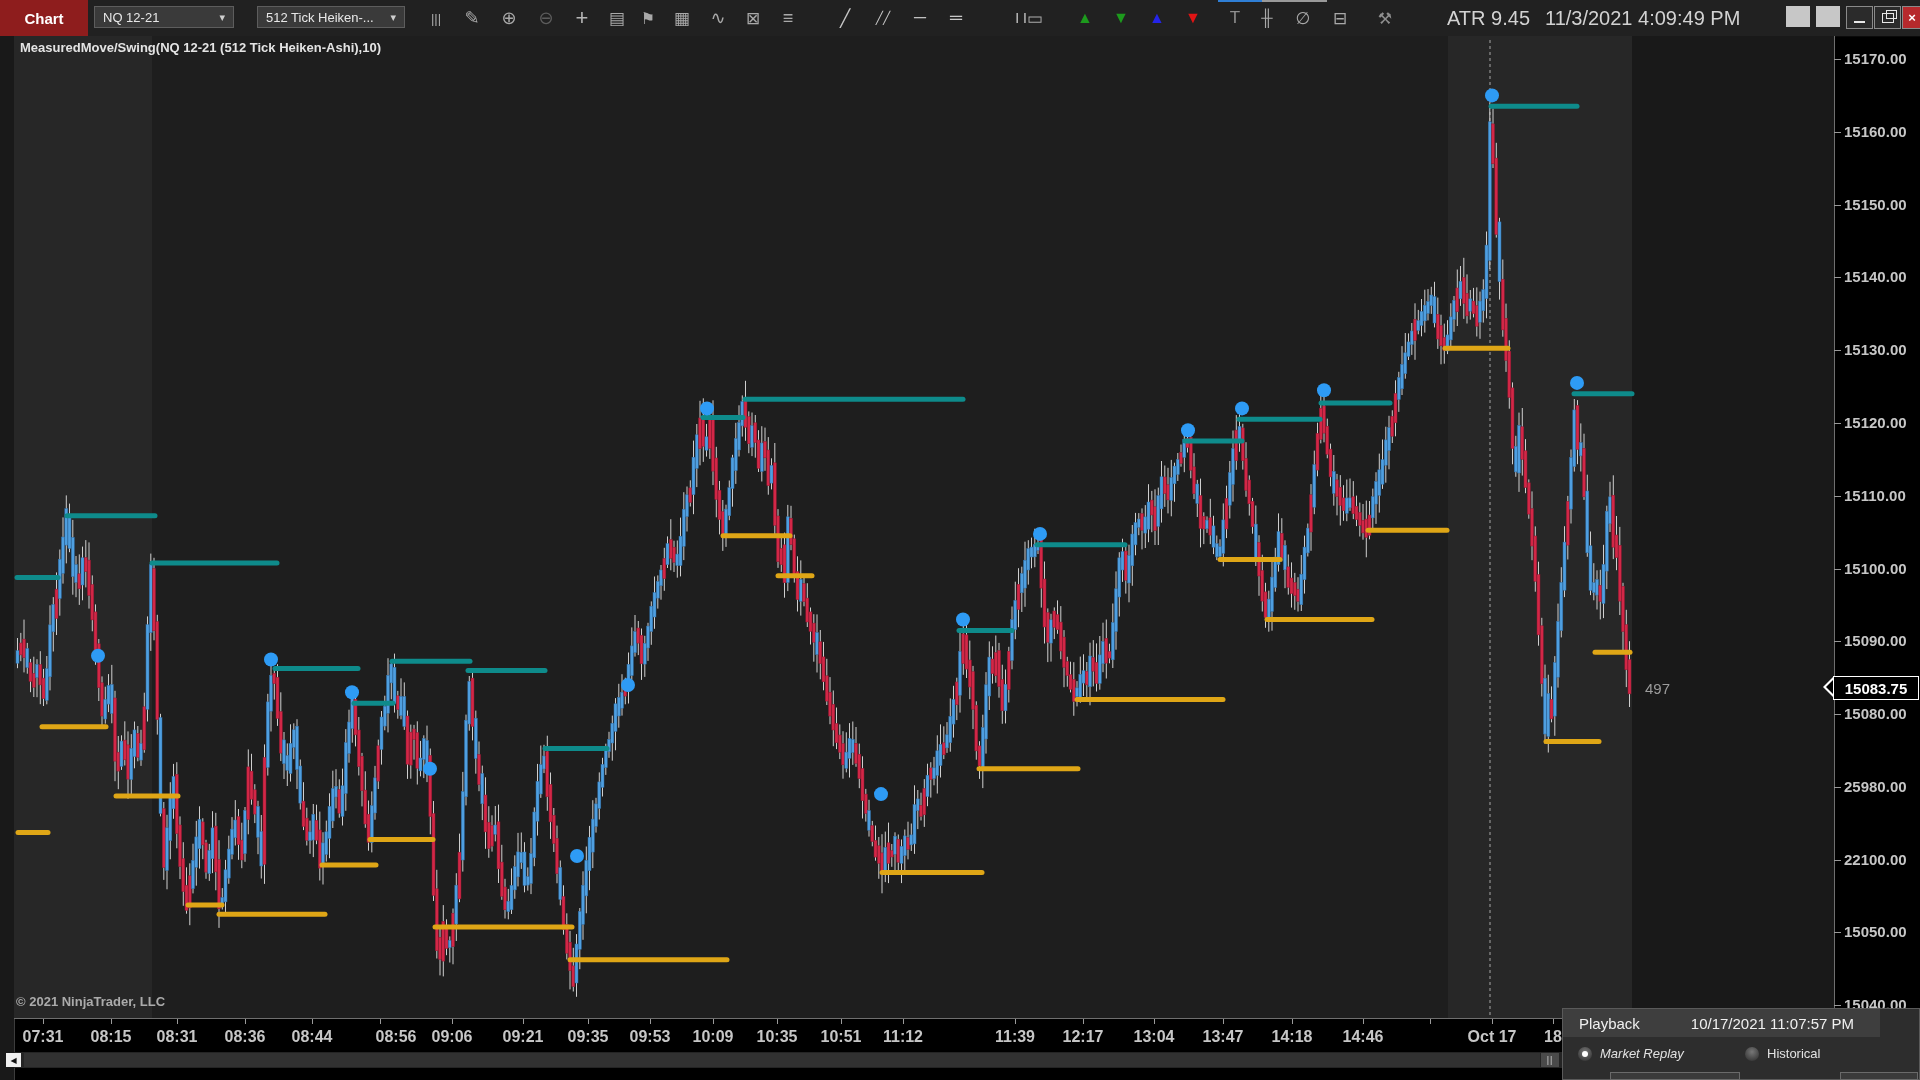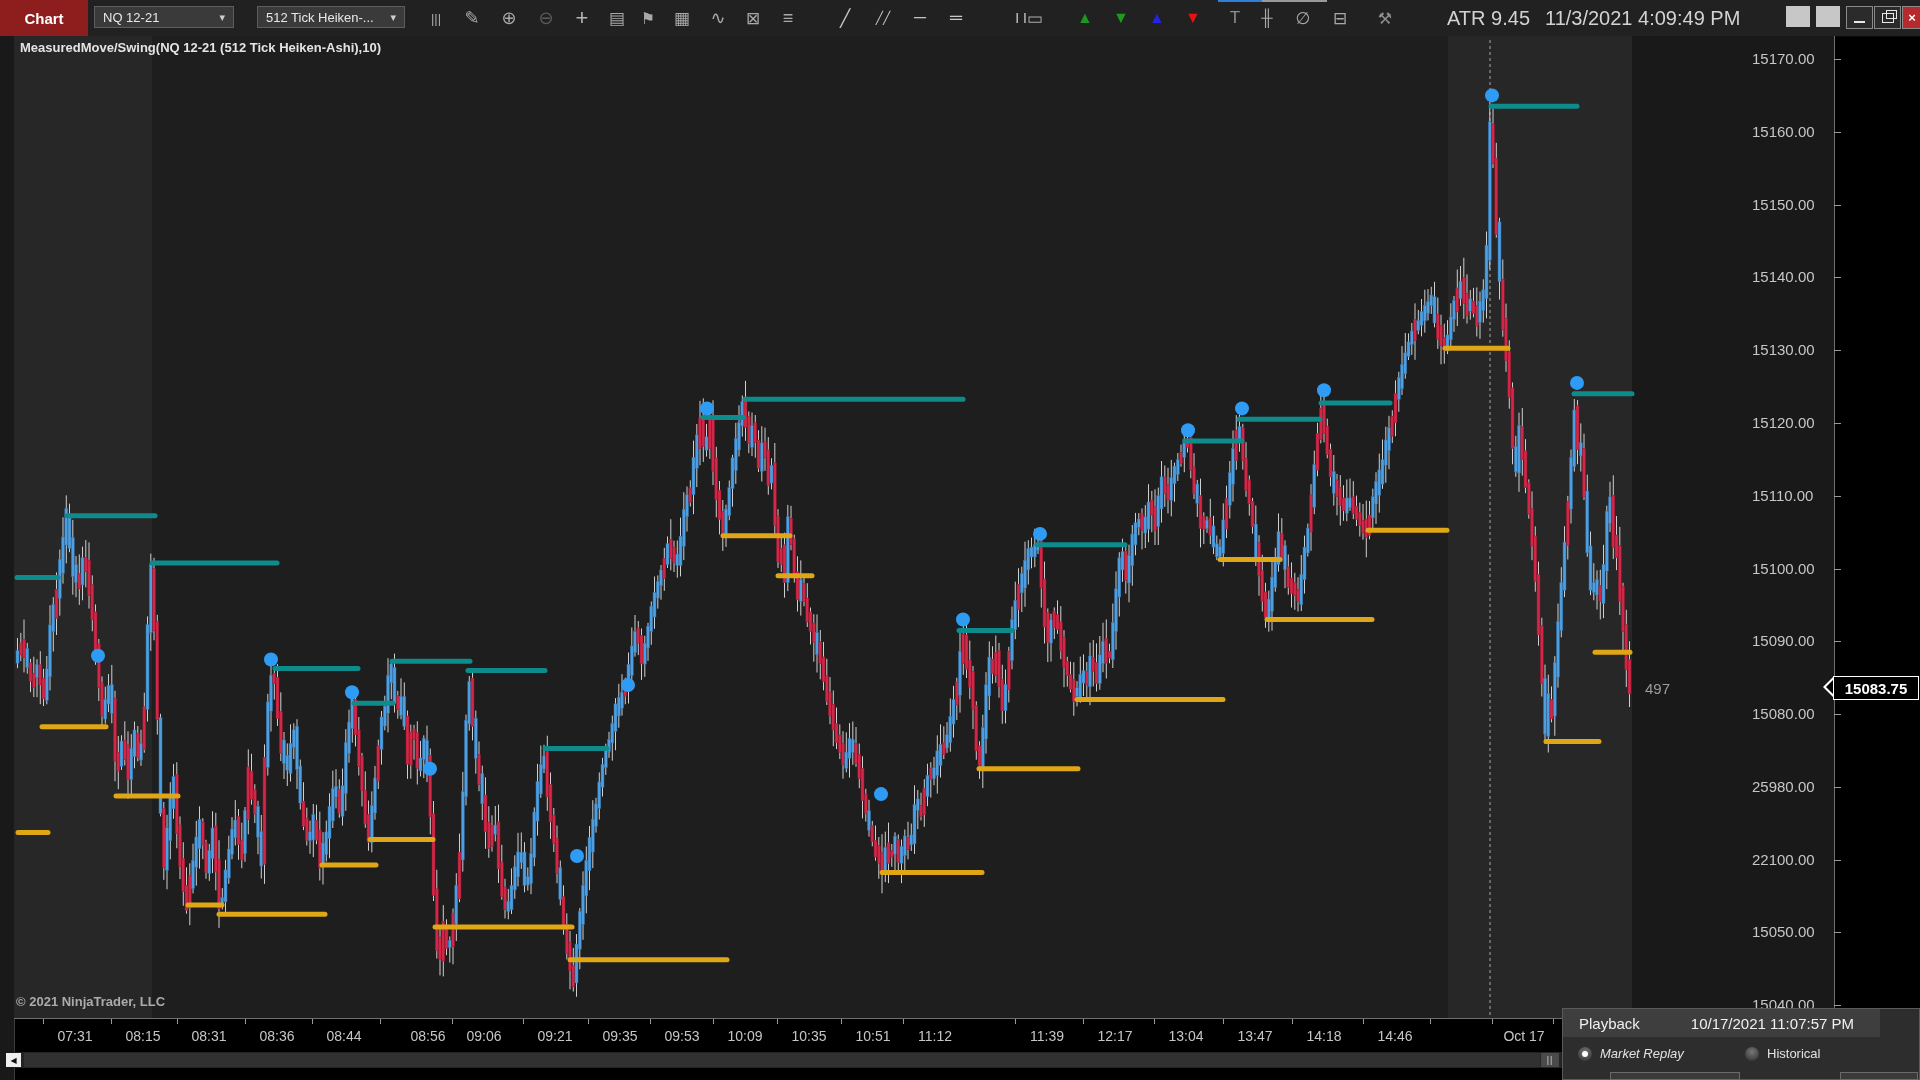--- a/index.html
+++ b/index.html
@@ -23,31 +23,31 @@
   #accent-line-blue{left:1218px;top:0;width:44px;height:2px;background:#2f7fd6;}
   #accent-line-gray{left:1262px;top:0;width:65px;height:2px;background:#9a9a9a;}
   
   #left-strip{left:0;top:36px;width:14px;height:1044px;background:#191919;border-right:1px solid #3c3c3c;}
   #chart-svg{left:0;top:36px;}
   #indicator-label{left:20px;top:40px;color:#e4e4e4;font-size:13px;font-weight:700;}
   #copyright{left:16px;top:994px;color:#ababab;font-size:13px;font-weight:700;}
   #count-label{left:1645px;top:680px;color:#9c9c9c;font-size:15px;}
   
   #price-axis-line{left:1834px;top:36px;width:1px;height:982px;background:#6f6f6f;}
-  .price-label{left:1752px;color:#c6c6c6;font-size:15px;font-weight:400;white-space:nowrap;}
+  .price-label{left:1844px;color:#c6c6c6;font-size:15px;font-weight:700;white-space:nowrap;}
   .price-tick{left:1834px;width:7px;height:1px;background:#9a9a9a;}
   #last-price-box{left:1833px;top:676px;width:84px;height:22px;background:#000;border:1px solid #fff;
                   color:#fff;font-size:15px;font-weight:700;display:flex;align-items:center;justify-content:center;}
   #last-price-arrow{left:1823px;top:676px;width:0;height:0;border-top:11px solid transparent;
                     border-bottom:11px solid transparent;border-right:11px solid #fff;}
   #last-price-arrow-in{left:1826px;top:678px;width:0;height:0;border-top:9px solid transparent;
                     border-bottom:9px solid transparent;border-right:9px solid #000;}
   
   #time-axis-line{left:14px;top:1018px;width:1906px;height:1px;background:#6f6f6f;}
-  .time-label{top:1028px;color:#c6c6c6;font-size:14px;font-weight:400;transform:translateX(-50%);white-space:nowrap;margin-left:32px;}
+  .time-label{top:1028px;color:#c6c6c6;font-size:16px;font-weight:700;transform:translateX(-50%);white-space:nowrap;}
   .time-tick{top:1019px;width:1px;height:5px;background:#9a9a9a;}
   
   #scroll-track{left:14px;top:1052px;width:1906px;height:16px;background:#242424;}
   #scroll-left{left:6px;top:1053px;width:15px;height:14px;background:#efefef;color:#111;font-size:8px;
                display:flex;align-items:center;justify-content:center;}
   #scroll-right{left:1898px;top:1053px;width:15px;height:14px;background:#111;color:#e8e8e8;font-size:8px;
                display:flex;align-items:center;justify-content:center;}
   #scroll-thumb{left:24px;top:1053px;width:1516px;height:14px;background:#313131;}
   #scroll-grip{left:1541px;top:1053px;width:18px;height:14px;background:#4a4a4a;color:#cfcfcf;
                font-size:9px;display:flex;align-items:center;justify-content:center;letter-spacing:1px;}

